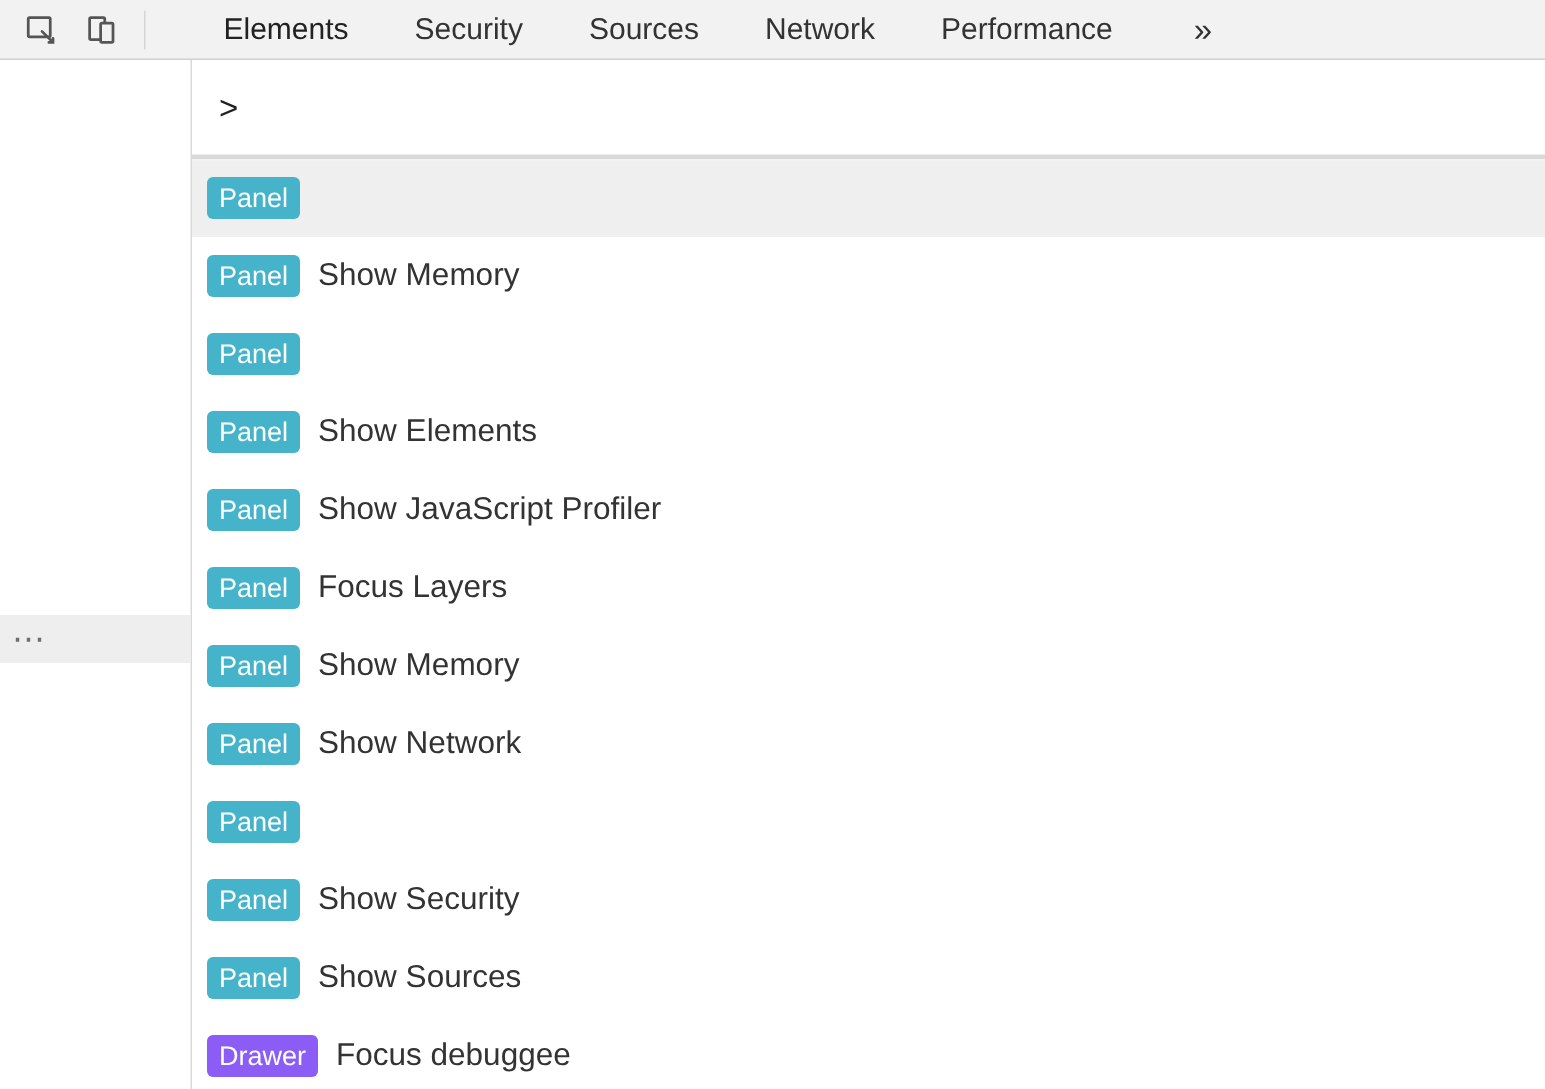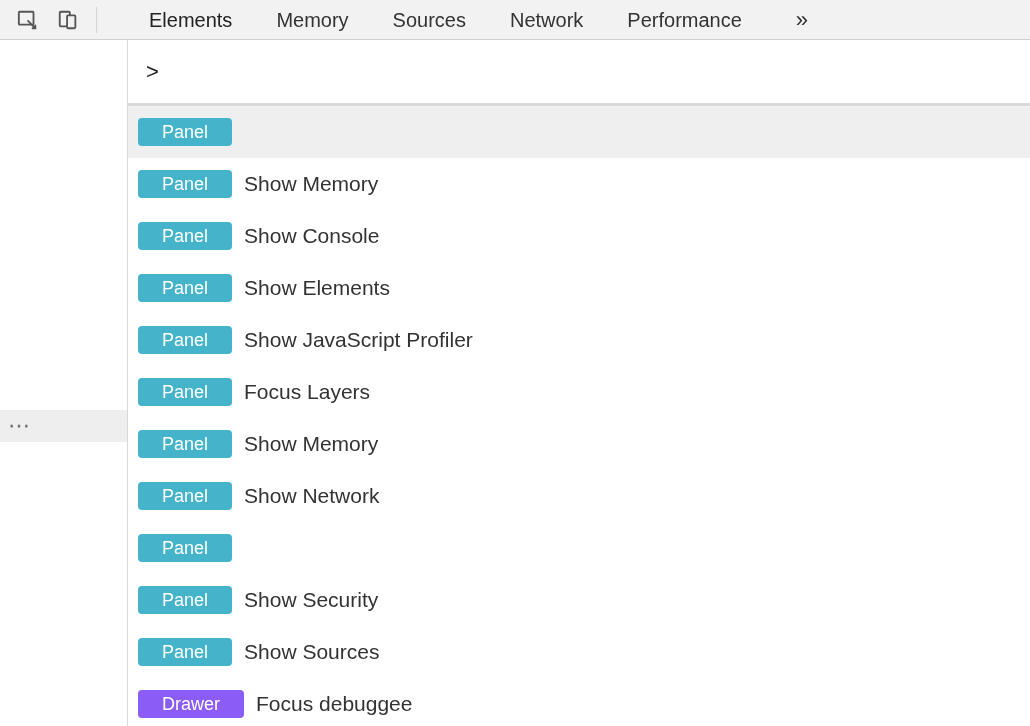--- a/index.html
+++ b/index.html
@@ -129,21 +129,21 @@
     gap: 12px;
     cursor: default;
   }
   .cmd-item.highlight {
     background: #efefef;
   }
   .badge {
     display: inline-flex;
     align-items: center;
     height: 28px;
-    padding: 0 24px;
+    padding: 0 8px;
     border-radius: 4px;
     color: #fff;
     font-size: 18px;
     line-height: 1;
   }
   .badge.panel  { background: #45b4cb; }
   .badge.drawer { background: #8b5cf6; }
   .cmd-label {
     font-size: 21px;
     color: #333;
@@ -163,21 +163,21 @@
     <span class="toolbar-icon">
       <svg width="22" height="22" viewBox="0 0 24 24" fill="none" stroke="#555" stroke-width="2">
         <rect x="3" y="3" width="11" height="16" rx="1"></rect>
         <rect x="11" y="7" width="9" height="14" rx="1" fill="#f2f2f2"></rect>
       </svg>
     </span>
     <span class="toolbar-divider"></span>
   </div>
   <div class="tabstrip" id="tabstrip">
       <span class="tab active">Elements</span>
-      <span class="tab">Memory</span>
+      <span class="tab">Security</span>
       <span class="tab">Sources</span>
       <span class="tab">Network</span>
       <span class="tab">Performance</span>
       <span class="tab overflow">»</span>
     </div>
 </div>
 
 <div class="content">
   <div class="leftpane">
     <div class="ellipsis-row">
@@ -192,21 +192,20 @@
     <div class="cmd-list" id="cmd-list">
         <div class="cmd-item highlight">
           <span class="badge panel">Panel</span>
         </div>
         <div class="cmd-item">
           <span class="badge panel">Panel</span>
           <span class="cmd-label">Show Memory</span>
         </div>
         <div class="cmd-item">
           <span class="badge panel">Panel</span>
-          <span class="cmd-label">Show Console</span>
         </div>
         <div class="cmd-item">
           <span class="badge panel">Panel</span>
           <span class="cmd-label">Show Elements</span>
         </div>
         <div class="cmd-item">
           <span class="badge panel">Panel</span>
           <span class="cmd-label">Show JavaScript Profiler</span>
         </div>
         <div class="cmd-item">

